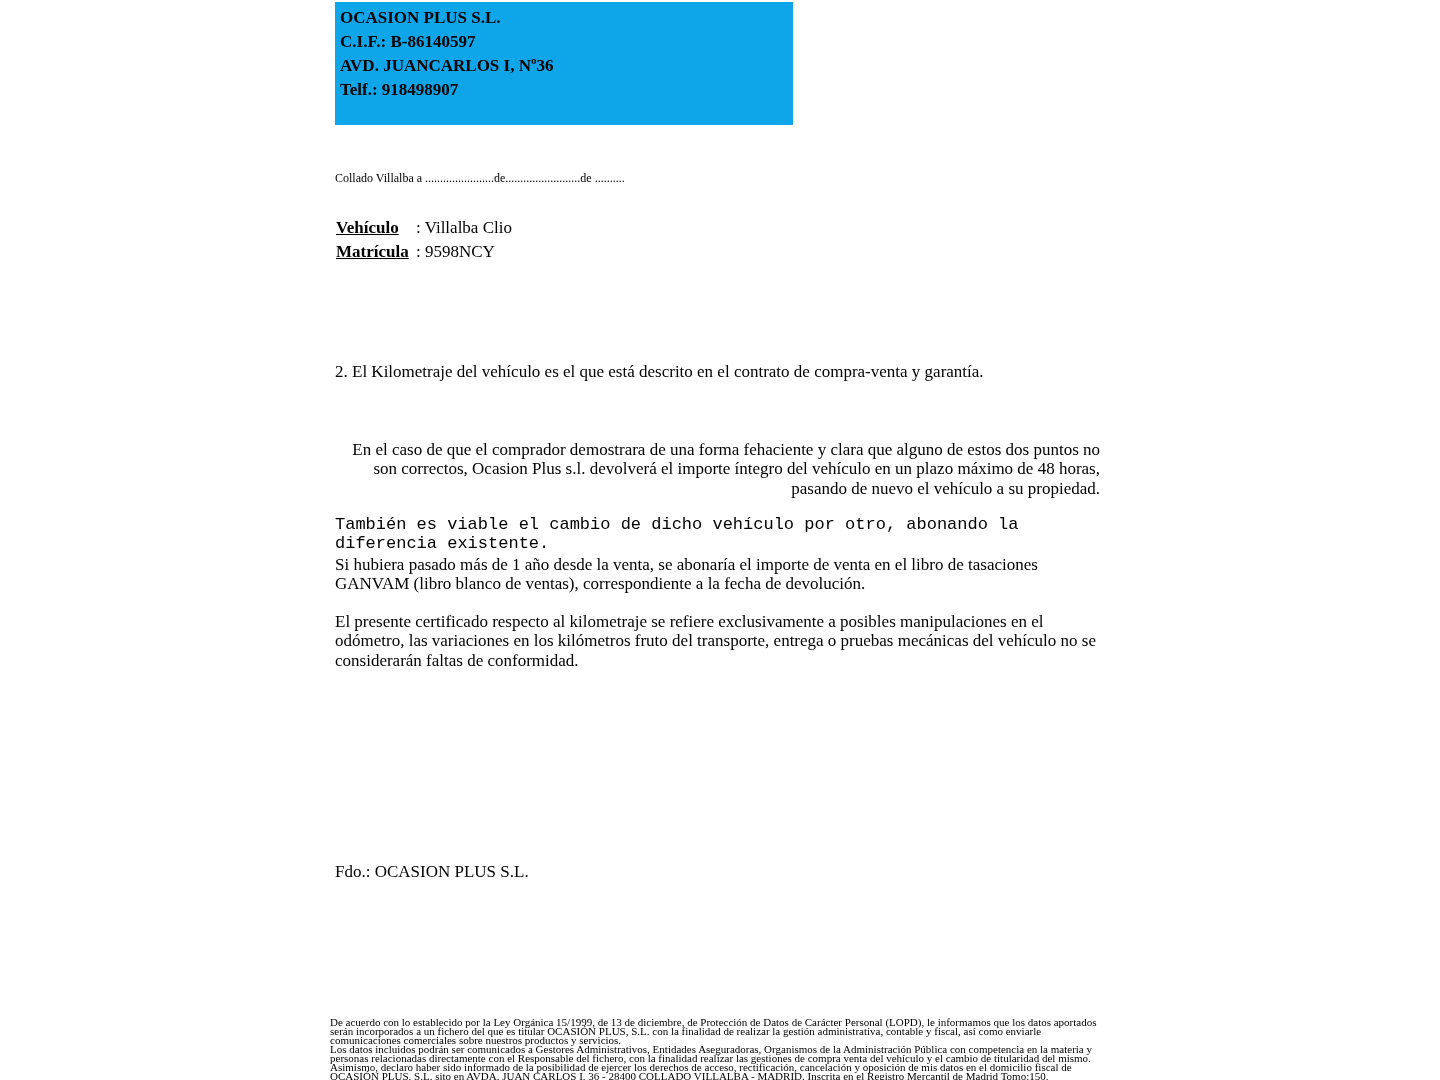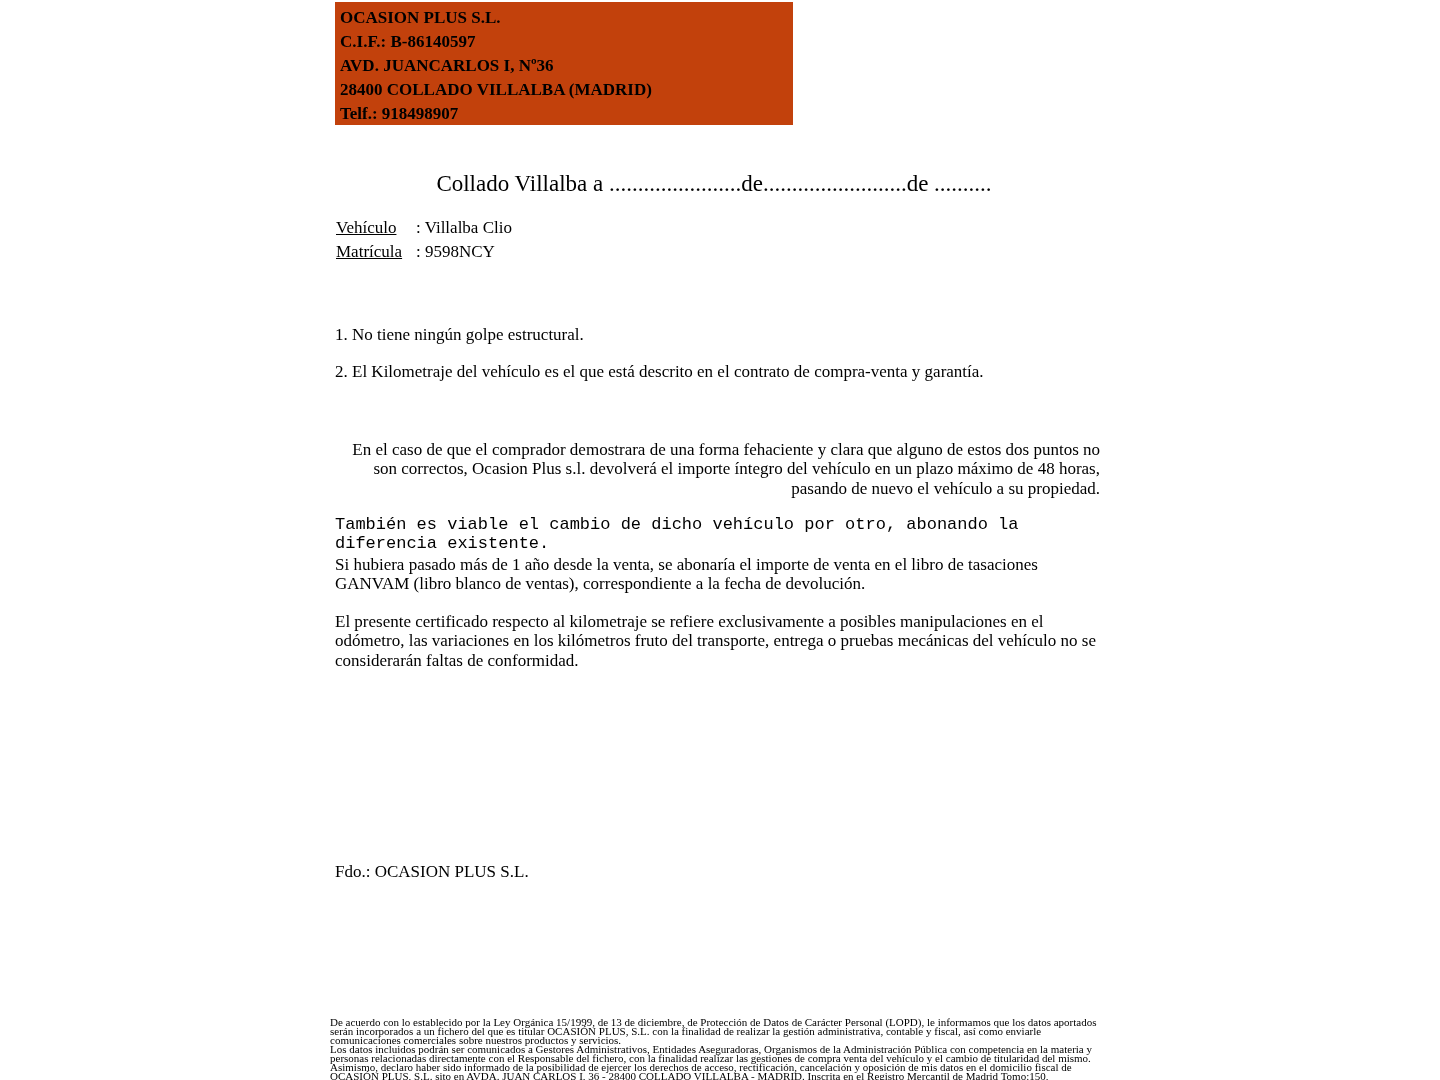--- a/index.html
+++ b/index.html
@@ -18,51 +18,52 @@
     height: 1080px;
     top: 0;
     left: 0;
   }
   .header-box {
     position: absolute;
     left: 335px;
     top: 2px;
     width: 458px;
     height: 123px;
-    background: #c2410c;
+    background: #0ea5e9;
     padding: 4px 4px 0 5px;
   }
   .header-box div {
     font-weight: bold;
     font-size: 17px;
     line-height: 24px;
     white-space: nowrap;
   }
   .date-line {
     position: absolute;
     left: 335px;
     top: 171px;
     width: 758px;
-    font-size: 23px;
-    text-align: center;
+    font-size: 12px;
+    text-align: left;
     white-space: nowrap;
   }
   .cert-block {
     position: absolute;
     left: 336px;
     top: 216px;
     width: 500px;
     font-size: 17px;
     line-height: 23.5px;
   }
   .kv-line { white-space: nowrap; }
   .kv-label {
     display: inline-block;
     width: 80px;
     text-decoration: underline;
+    font-weight: bold;
   }
   .body-par {
     position: absolute;
     left: 335px;
     width: 765px;
     font-size: 17px;
     line-height: 19.4px;
   }
   .clause-1 { top: 325px; }
   .clause-2 { top: 362px; }
@@ -82,36 +83,34 @@
 </style>
 </head>
 <body>
 
 <div class="page">
 
   <div class="header-box">
     <div>OCASION PLUS S.L.</div>
     <div>C.I.F.: B-86140597</div>
     <div>AVD. JUANCARLOS I, Nº36</div>
-    <div>28400 COLLADO VILLALBA (MADRID)</div>
     <div>Telf.: 918498907</div>
   </div>
 
   <div class="date-line">Collado Villalba a .......................de.........................de ..........</div>
 
   <div class="cert-block">
     <div class="kv-line">
       <span class="kv-label">Vehículo</span><span>: Villalba Clio</span>
     </div>
     <div class="kv-line">
       <span class="kv-label">Matrícula</span><span>: 9598NCY</span>
     </div>
   </div>
 
-  <div class="body-par clause-1">1. No tiene ningún golpe estructural.</div>
 
   <div class="body-par clause-2">2. El Kilometraje del vehículo es el que está descrito en el contrato de compra-venta y garantía.</div>
 
   <div class="body-par par-refund">En el caso de que el comprador demostrara de una forma fehaciente y clara que alguno de estos dos puntos no son correctos, Ocasion Plus s.l. devolverá el importe íntegro del vehículo en un plazo máximo de 48 horas, pasando de nuevo el vehículo a su propiedad.</div>
 
   <div class="body-par par-exchange">También es viable el cambio de dicho vehículo por otro, abonando la diferencia existente.</div>
 
   <div class="body-par par-ganvam">Si hubiera pasado más de 1 año desde la venta, se abonaría el importe de venta en el libro de tasaciones GANVAM (libro blanco de ventas), correspondiente a la fecha de devolución.</div>
 
   <div class="body-par par-odometer">El presente certificado respecto al kilometraje se refiere exclusivamente a posibles manipulaciones en el odómetro, las variaciones en los kilómetros fruto del transporte, entrega o pruebas mecánicas del vehículo no se considerarán faltas de conformidad.</div>

